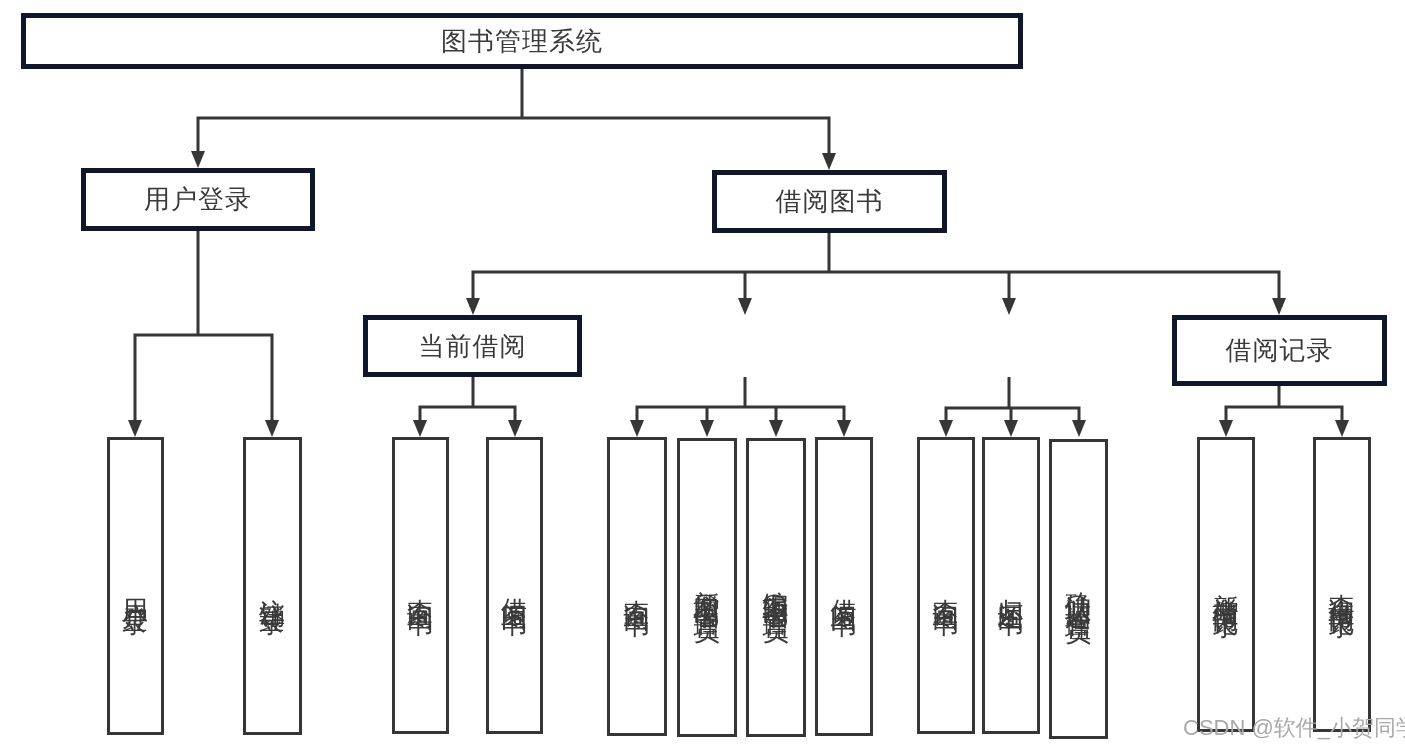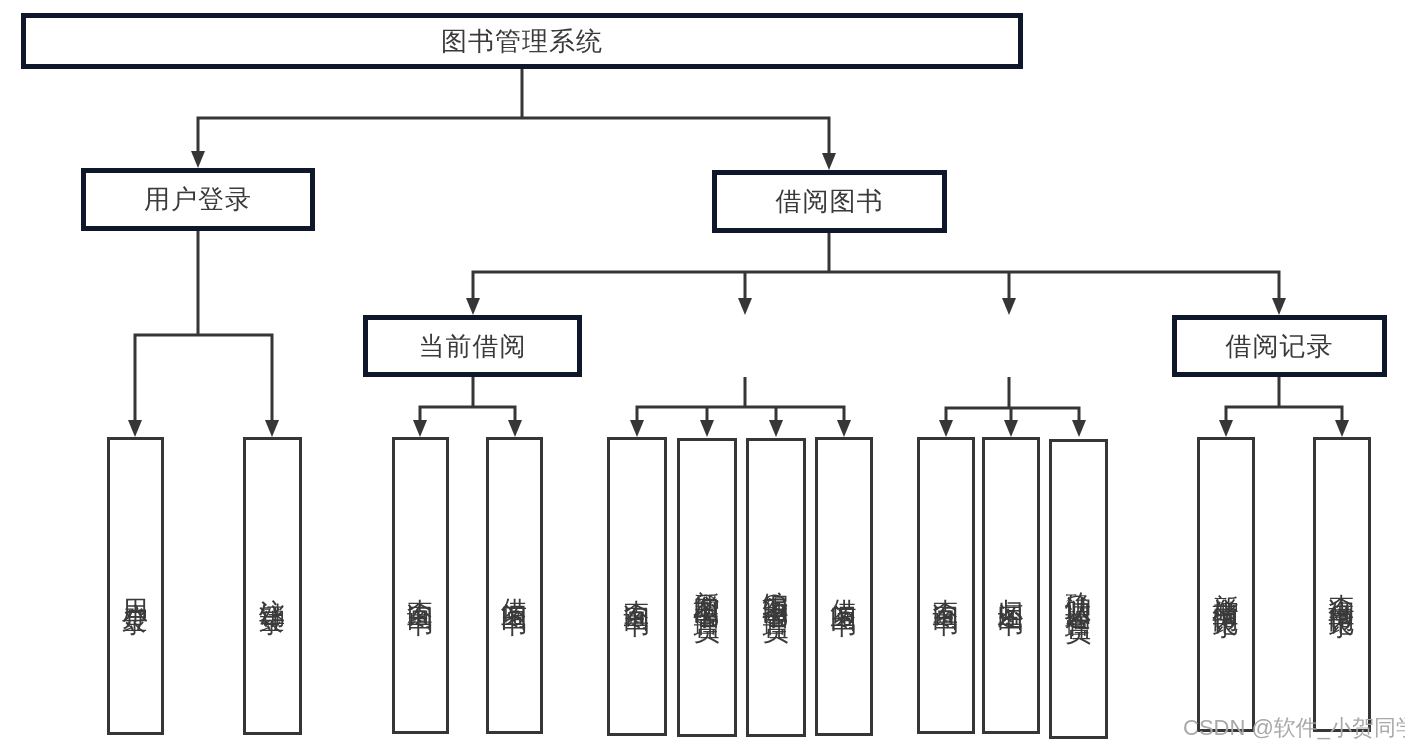--- a/index.html
+++ b/index.html
@@ -109,21 +109,21 @@
       <polygon points="1335,420 1349,420 1342,437"></polygon>
     </g>
   </svg>
 
   <div class="node" style="left:21px;top:13px;width:1002px;height:56px;">图书管理系统</div>
 
   <div class="node" style="left:81px;top:168px;width:234px;height:63px;">用户登录</div>
   <div class="node" style="left:712px;top:170px;width:235px;height:63px;">借阅图书</div>
 
   <div class="node" style="left:363px;top:315px;width:219px;height:62px;">当前借阅</div>
-  <div class="node" style="left:1172px;top:315px;width:215px;height:62px;">借阅记录</div>
+  <div class="node" style="left:1172px;top:315px;width:215px;height:71px;">借阅记录</div>
 
   <div class="vnode" style="left:107px;top:437px;width:57px;height:298px;">
     <span class="vtext">用户登录</span>
   </div>
   <div class="vnode" style="left:243px;top:437px;width:59px;height:298px;">
     <span class="vtext">注销登录</span>
   </div>
 
   <div class="vnode" style="left:392px;top:437px;width:57px;height:297px;">
     <span class="vtext">查询图书</span>

